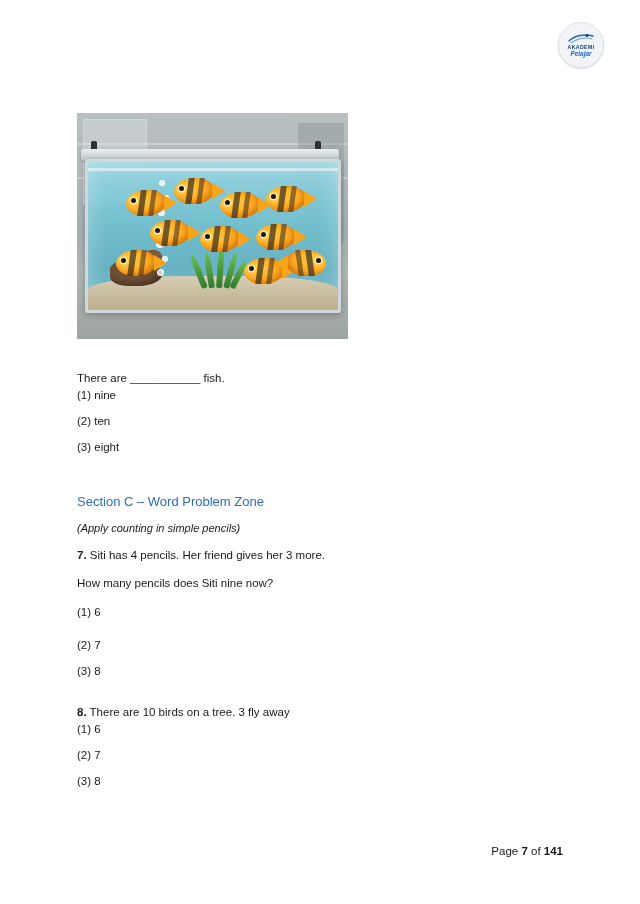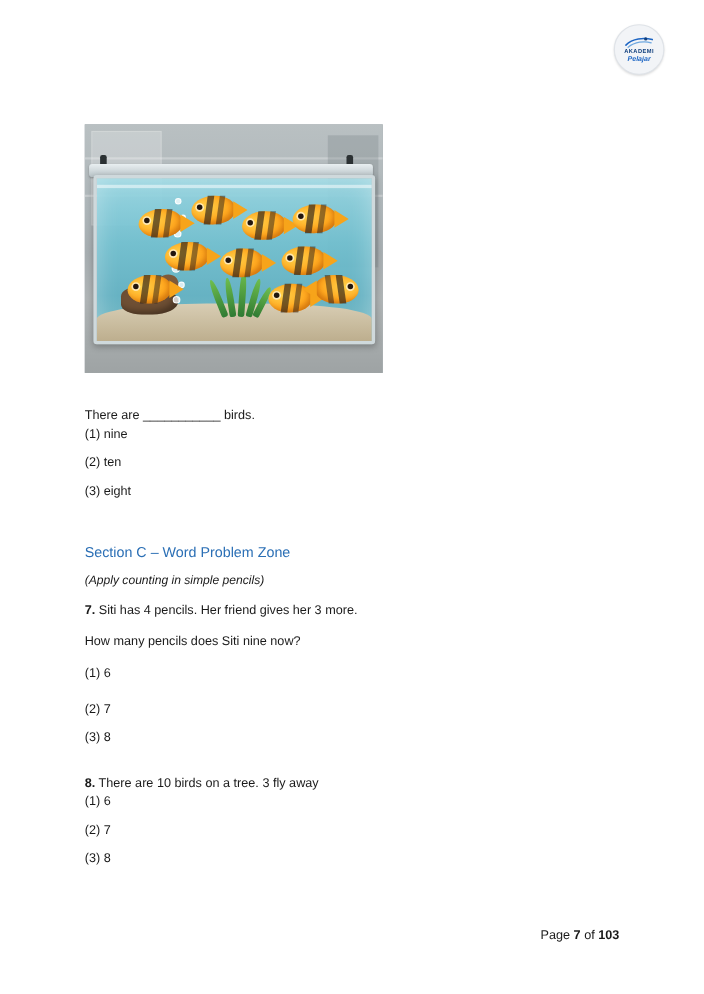--- a/index.html
+++ b/index.html
@@ -383,35 +383,35 @@
           <span class="eye"></span>
           <span class="stripe2"></span>
         </div>
       <div class="fish flip" style="left:198px; top:88px;">
           <span class="eye"></span>
           <span class="stripe2"></span>
         </div>
     </div>
   </div>
 
-  <p class="body-text" style="margin-top:31px;">There are ___________ birds.</p>
+  <p class="body-text" style="margin-top:31px;">There are ___________ fish.</p>
   <p class="opt">(1) nine</p>
   <p class="opt sp">(2) ten</p>
   <p class="opt sp">(3) eight</p>
 
   <p class="section-heading" style="margin-top:38px;">Section C – Word Problem Zone</p>
   <p class="section-sub" style="margin-top:13px;">(Apply counting in simple pencils)</p>
 
   <p class="body-text" style="margin-top:13px;"><span class="qnum">7.</span><span> Siti has 4 pencils. Her friend gives her 3 more.</span></p>
   <p class="body-text" style="margin-top:11px;">How many pencils does Siti nine now?</p>
   <p class="opt" style="margin-top:12px;">(1) 6</p>
   <p class="opt" style="margin-top:16px;">(2) 7</p>
   <p class="opt sp">(3) 8</p>
 
   <p class="body-text" style="margin-top:24px;"><span class="qnum">8.</span><span> There are 10 birds on a tree. 3 fly away</span></p>
   <p class="opt">(1) 6</p>
   <p class="opt sp">(2) 7</p>
   <p class="opt sp">(3) 8</p>
 </div>
 
 <div class="footer">
-  <span>Page </span><b>7</b><span> of </span><b>103</b>
+  <span>Page </span><b>7</b><span> of </span><b>141</b>
 </div>
 
 </body></html>

